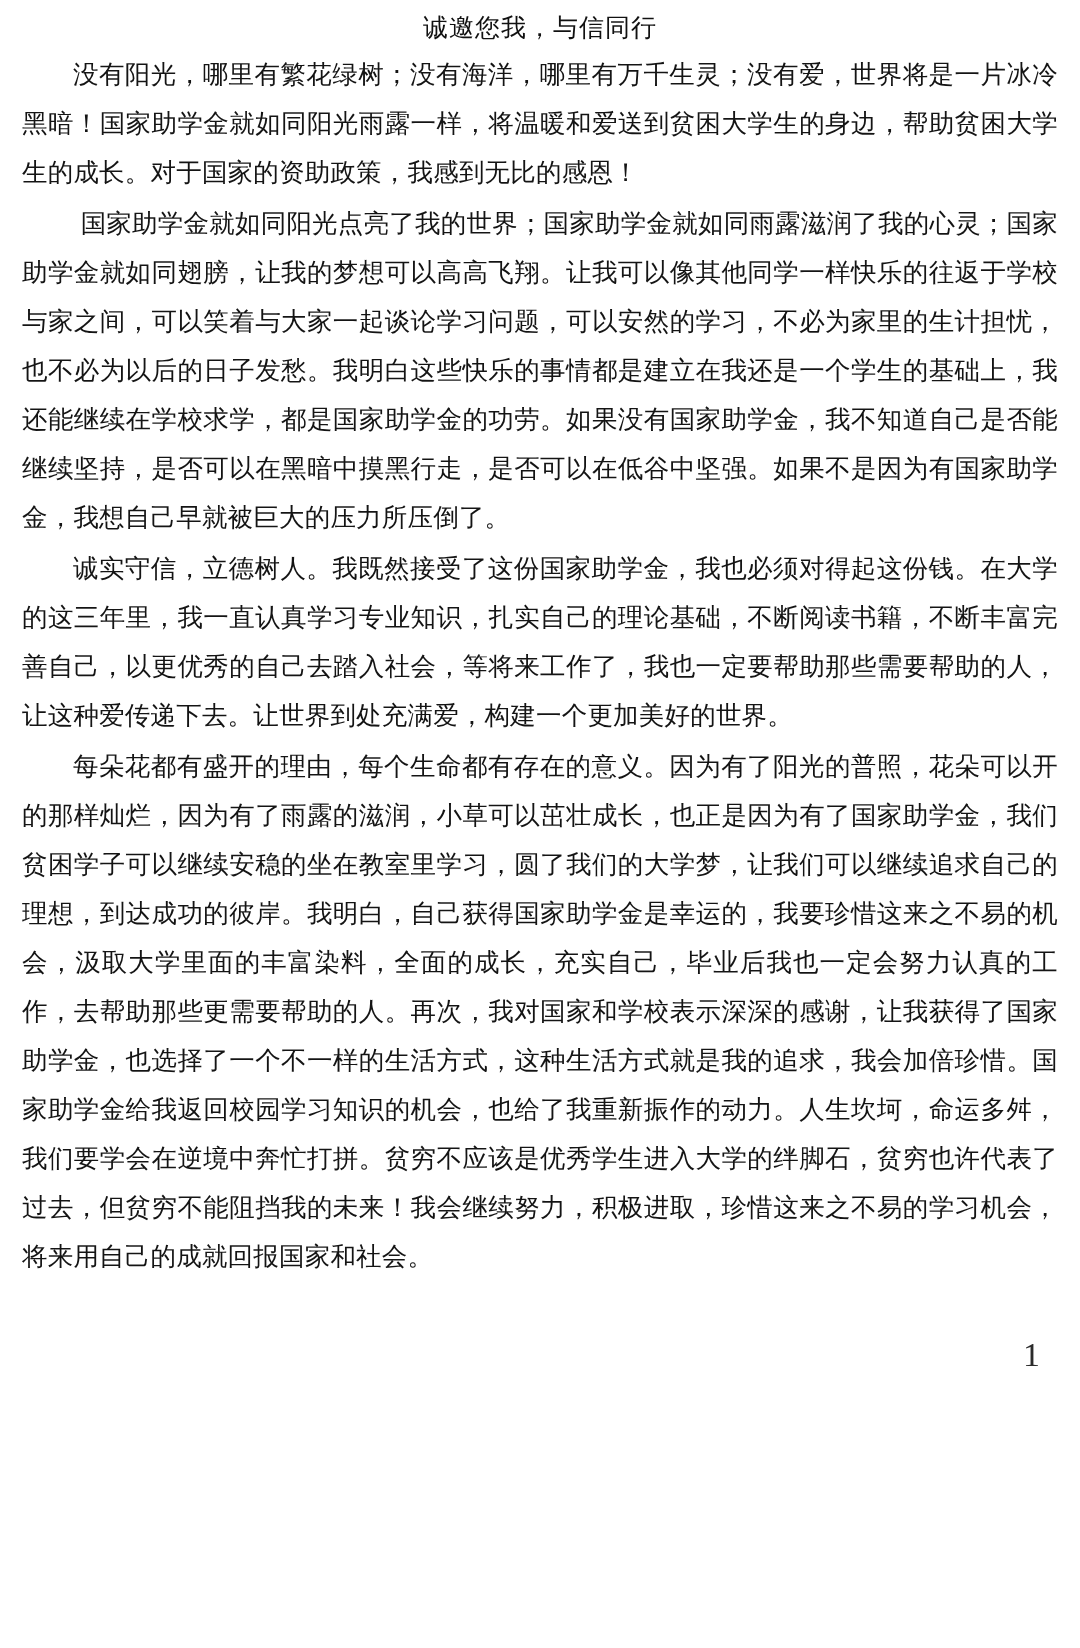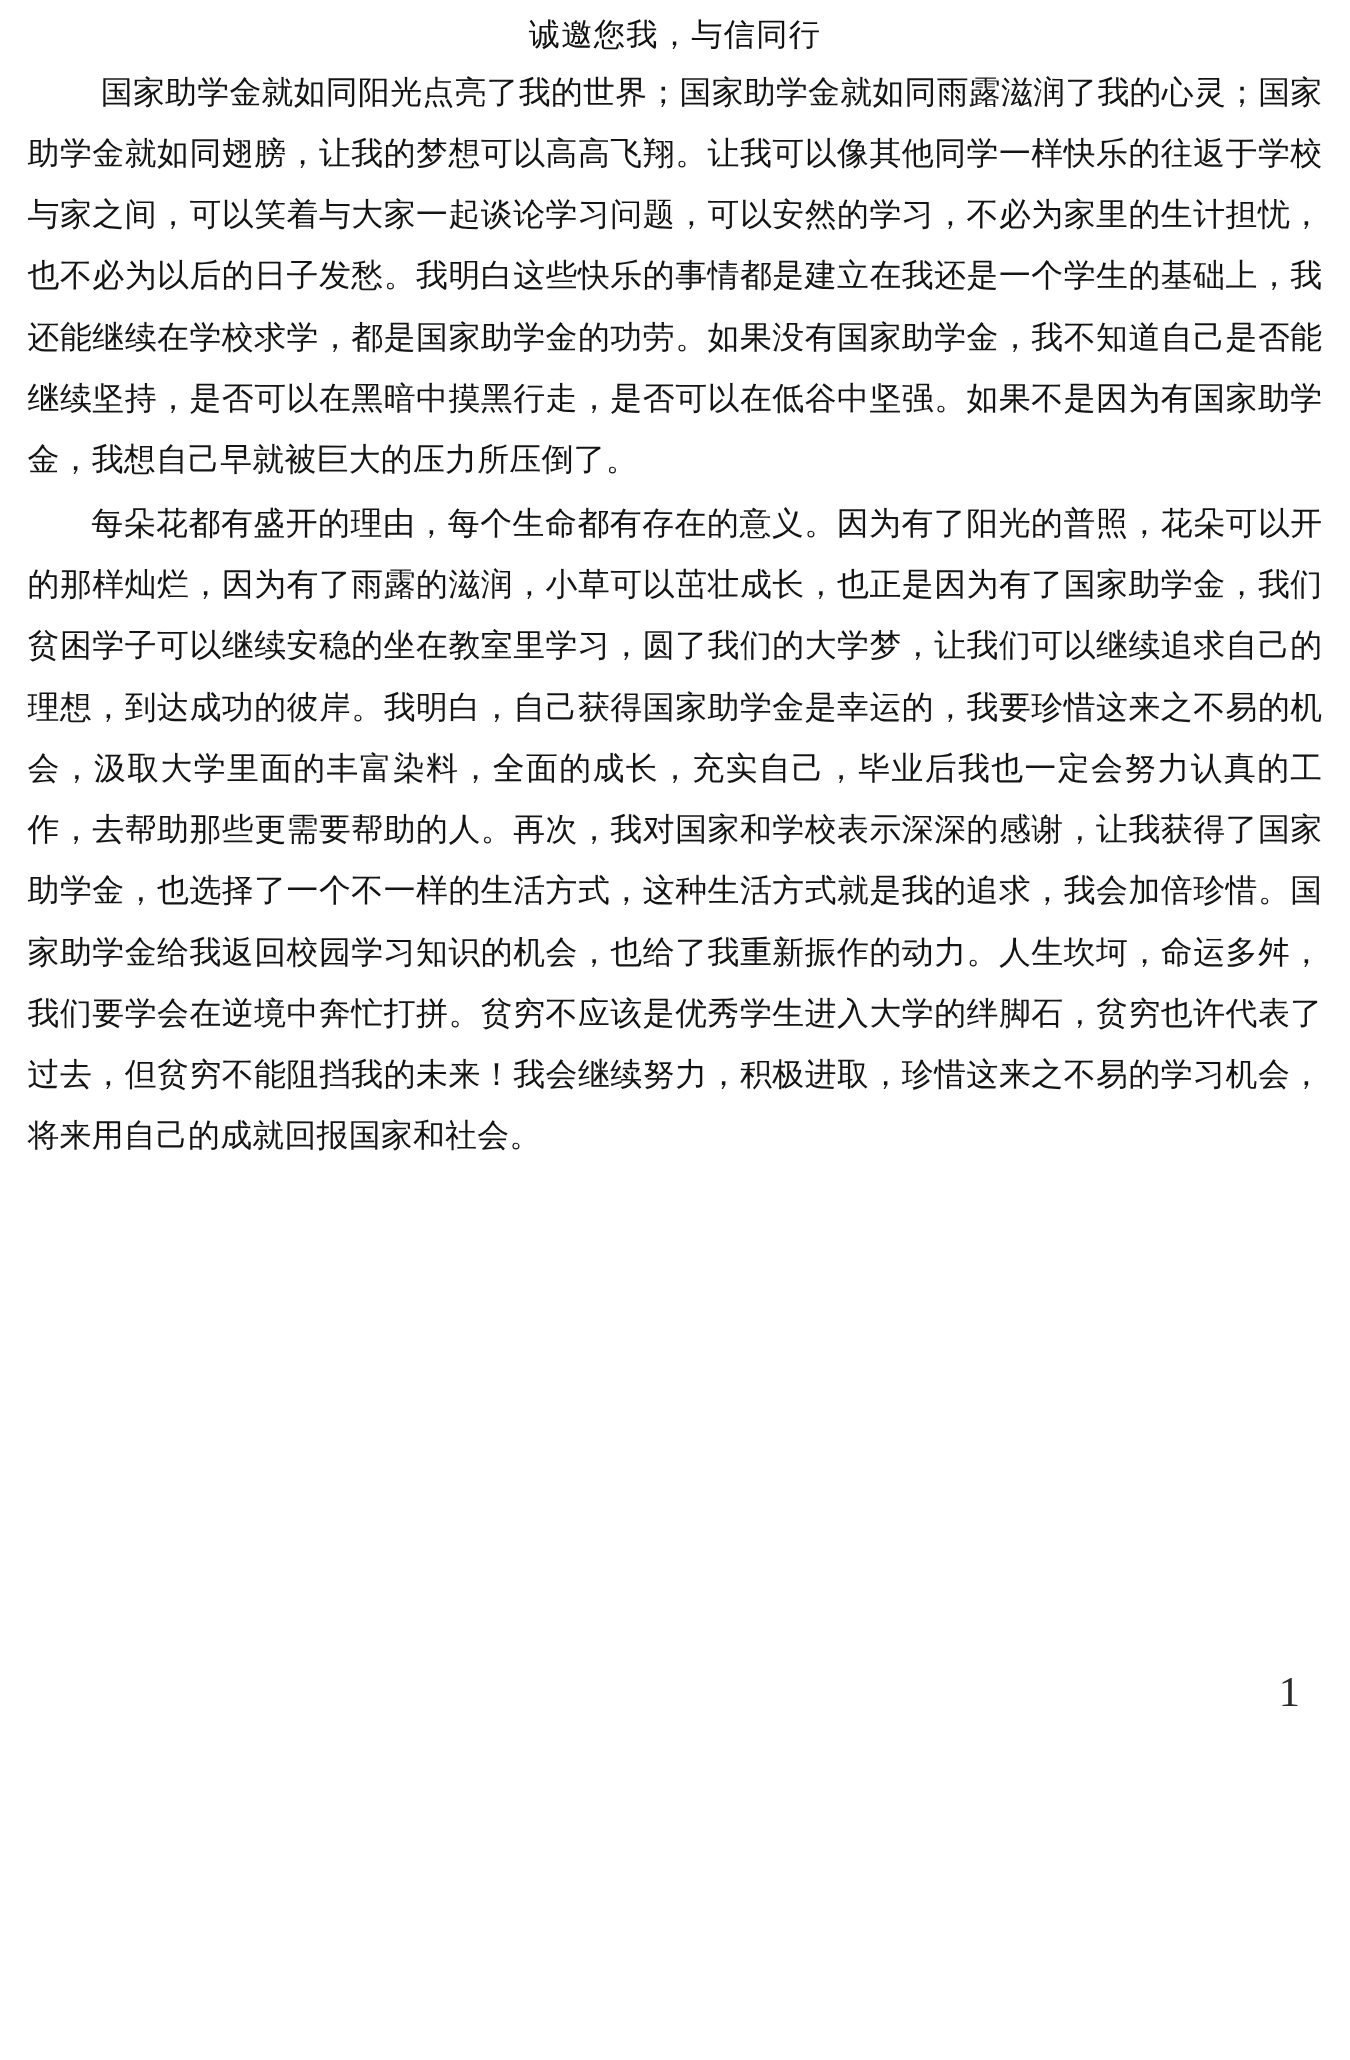--- a/index.html
+++ b/index.html
@@ -54,18 +54,20 @@
     font-family: "Liberation Serif", serif;
   }
 </style>
 </head>
 <body>
 
 <div class="page">
 
   <div class="doc-title">诚邀您我，与信同行</div>
 
+  <p class="para">没有阳光，哪里有繁花绿树；没有海洋，哪里有万千生灵；没有爱，世界将是一片冰冷黑暗！国家助学金就如同阳光雨露一样，将温暖和爱送到贫困大学生的身边，帮助贫困大学生的成长。对于国家的资助政策，我感到无比的感恩！</p>
   <p class="para extra-indent">国家助学金就如同阳光点亮了我的世界；国家助学金就如同雨露滋润了我的心灵；国家助学金就如同翅膀，让我的梦想可以高高飞翔。让我可以像其他同学一样快乐的往返于学校与家之间，可以笑着与大家一起谈论学习问题，可以安然的学习，不必为家里的生计担忧，也不必为以后的日子发愁。我明白这些快乐的事情都是建立在我还是一个学生的基础上，我还能继续在学校求学，都是国家助学金的功劳。如果没有国家助学金，我不知道自己是否能继续坚持，是否可以在黑暗中摸黑行走，是否可以在低谷中坚强。如果不是因为有国家助学金，我想自己早就被巨大的压力所压倒了。</p>
+  <p class="para">诚实守信，立德树人。我既然接受了这份国家助学金，我也必须对得起这份钱。在大学的这三年里，我一直认真学习专业知识，扎实自己的理论基础，不断阅读书籍，不断丰富完善自己，以更优秀的自己去踏入社会，等将来工作了，我也一定要帮助那些需要帮助的人，让这种爱传递下去。让世界到处充满爱，构建一个更加美好的世界。</p>
   <p class="para">每朵花都有盛开的理由，每个生命都有存在的意义。因为有了阳光的普照，花朵可以开的那样灿烂，因为有了雨露的滋润，小草可以茁壮成长，也正是因为有了国家助学金，我们贫困学子可以继续安稳的坐在教室里学习，圆了我们的大学梦，让我们可以继续追求自己的理想，到达成功的彼岸。我明白，自己获得国家助学金是幸运的，我要珍惜这来之不易的机会，汲取大学里面的丰富染料，全面的成长，充实自己，毕业后我也一定会努力认真的工作，去帮助那些更需要帮助的人。再次，我对国家和学校表示深深的感谢，让我获得了国家助学金，也选择了一个不一样的生活方式，这种生活方式就是我的追求，我会加倍珍惜。国家助学金给我返回校园学习知识的机会，也给了我重新振作的动力。人生坎坷，命运多舛，我们要学会在逆境中奔忙打拼。贫穷不应该是优秀学生进入大学的绊脚石，贫穷也许代表了过去，但贫穷不能阻挡我的未来！我会继续努力，积极进取，珍惜这来之不易的学习机会，将来用自己的成就回报国家和社会。</p>
 
   <div class="page-number">1</div>
 
 </div>
 
 </body></html>

